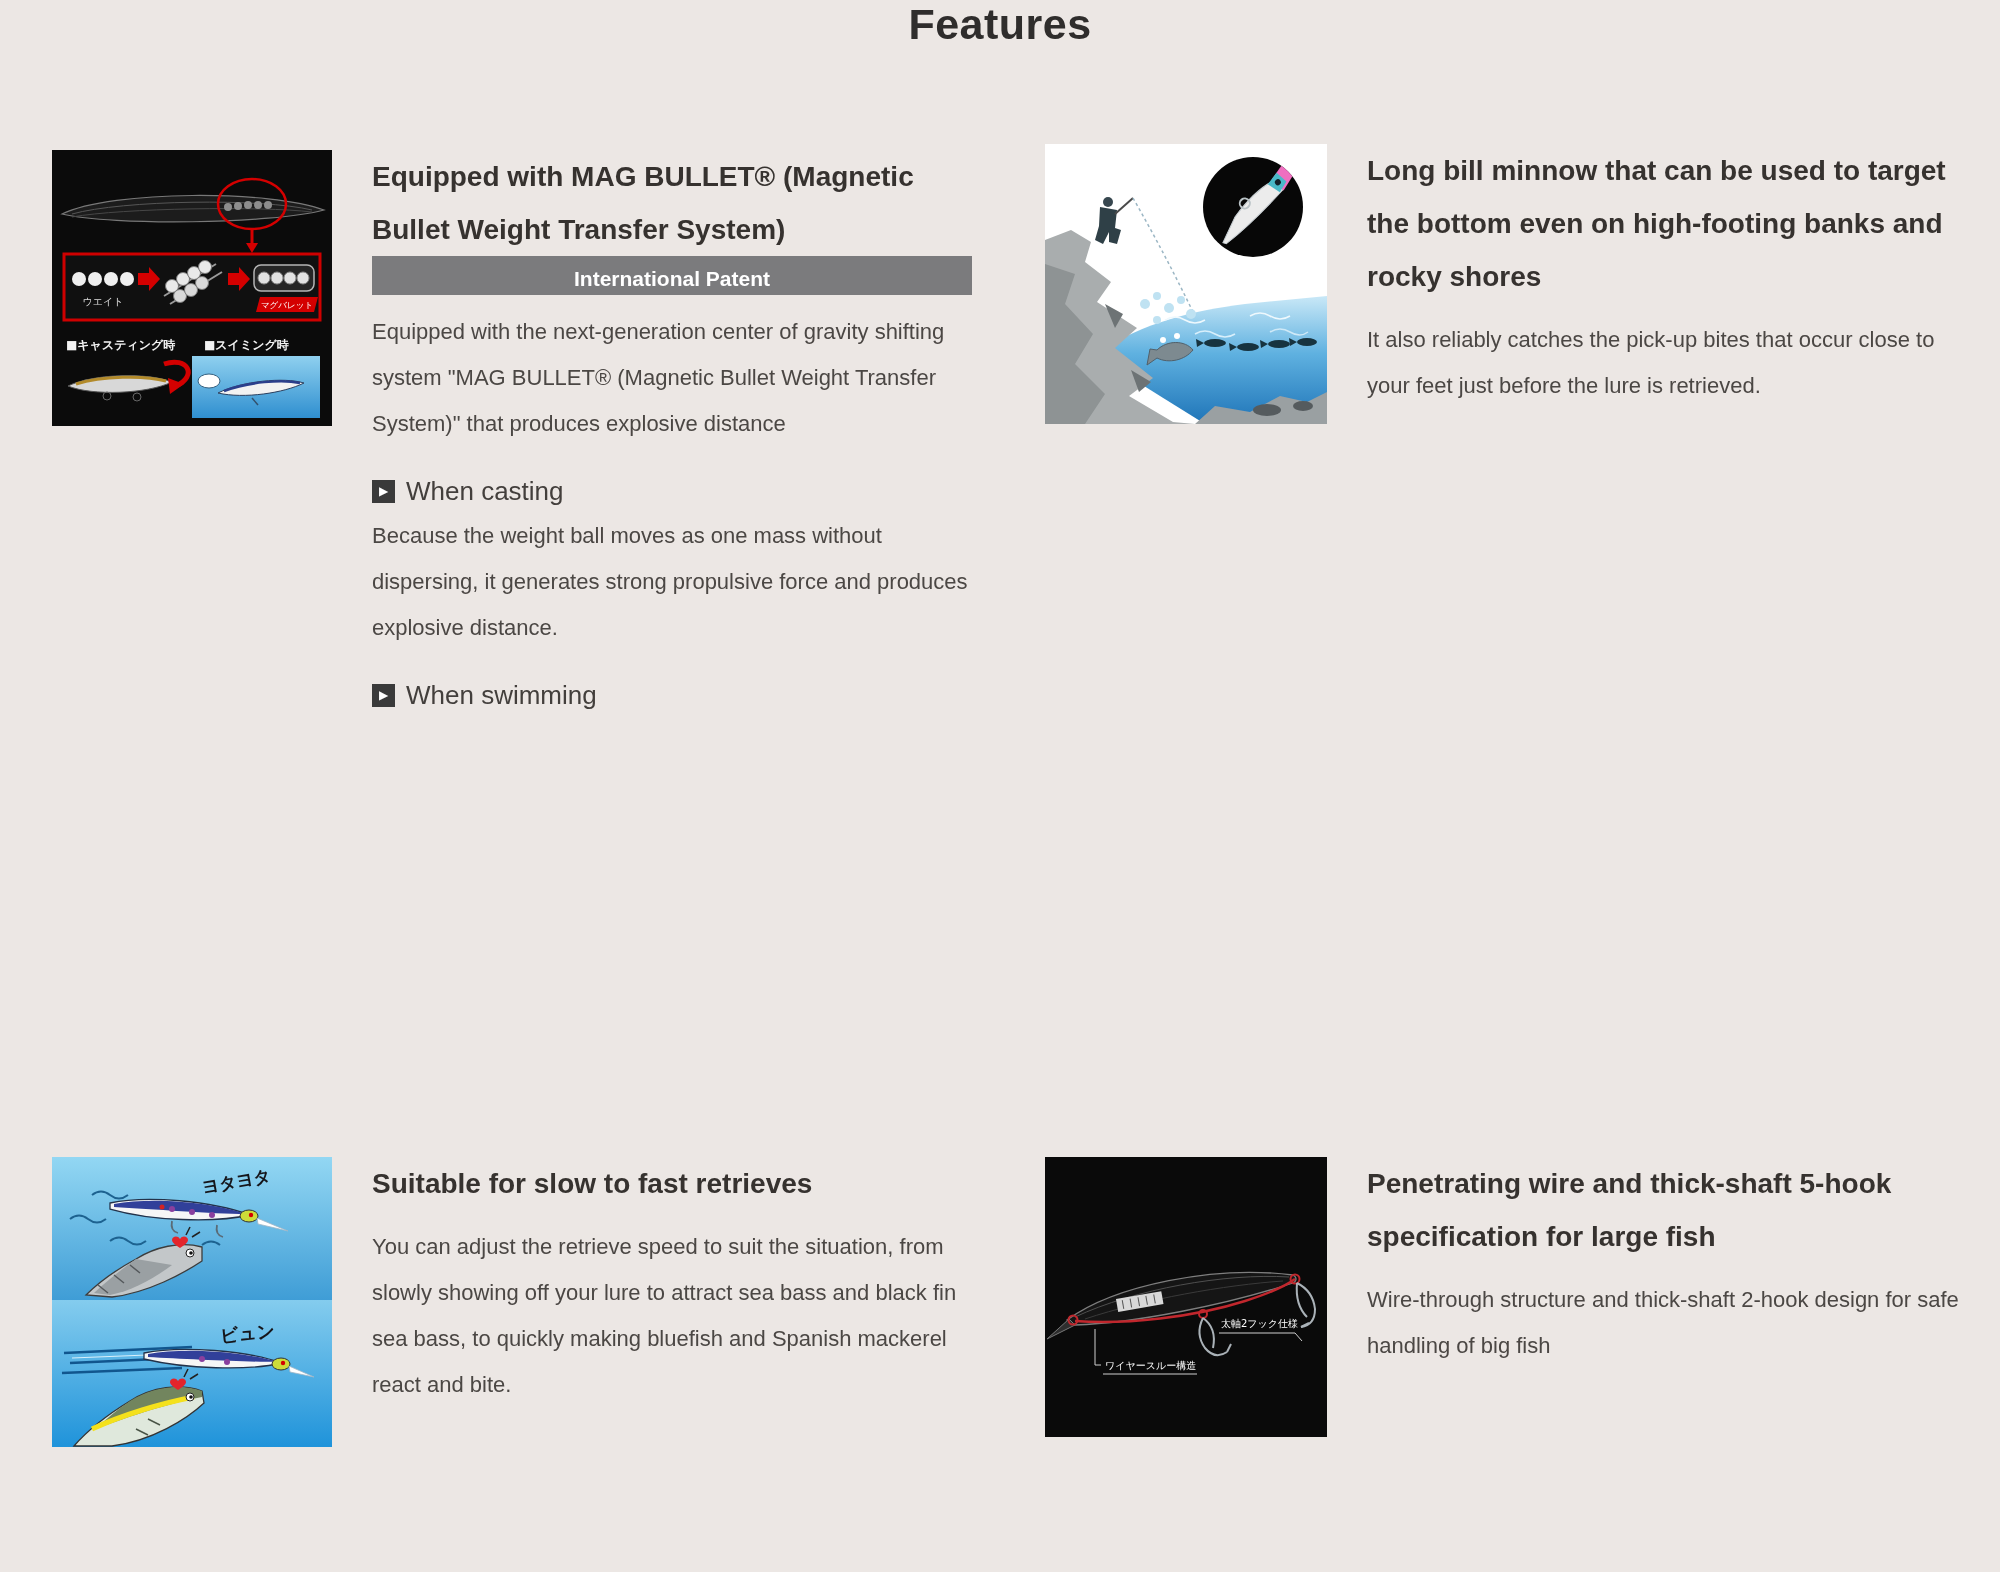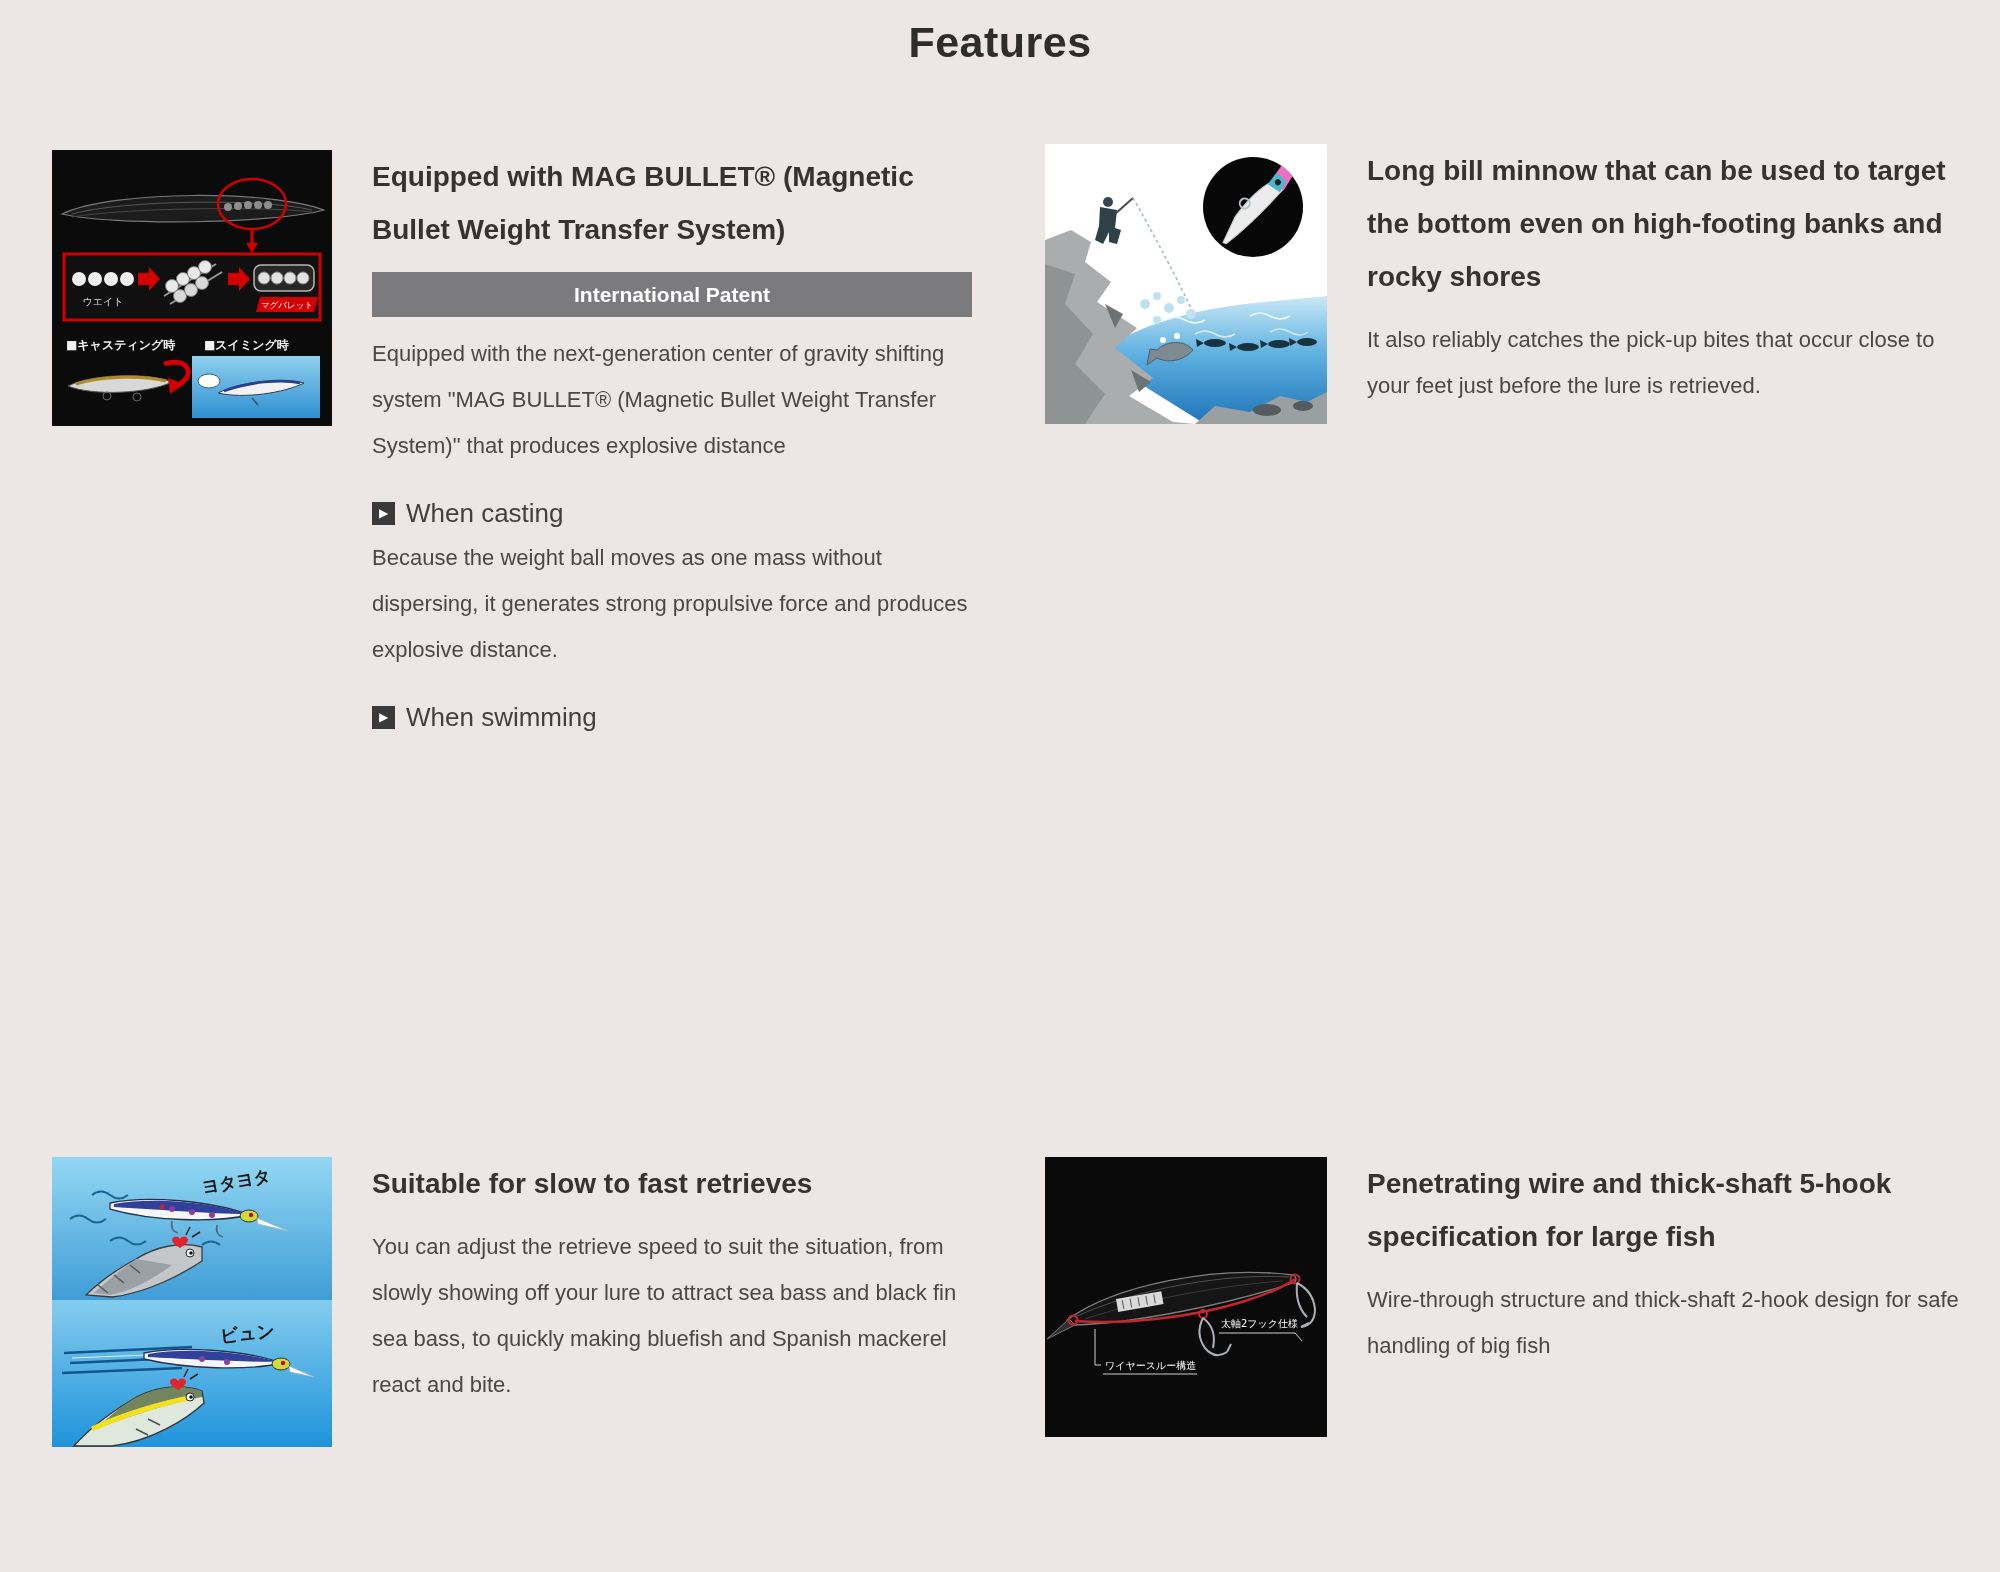--- a/index.html
+++ b/index.html
@@ -5,40 +5,40 @@
   * { box-sizing: border-box; }
   html,body { margin:0; padding:0; }
   body {
     width:2000px; height:1572px;
     background:#ece7e4;
     font-family:"Liberation Sans", sans-serif;
     position:relative;
     overflow:hidden;
   }
   .page-title {
-    margin:0; padding-top:18px;
+    margin:0; 
     text-align:center;
     font-size:43px; font-weight:700;
     color:#2f2d2c; letter-spacing:.5px;
   }
   .feature { position:absolute; display:flex; align-items:flex-start; }
   #f1 { left:52px;  top:150px; }
   #f2 { left:1045px; top:144px; }
   #f3 { left:52px;  top:1157px; }
   #f4 { left:1045px; top:1157px; }
   .fig { flex:0 0 auto; line-height:0; }
   .ftext { margin-left:40px; width:600px; }
   .ftitle {
     margin:0;
     font-size:28px; font-weight:700; line-height:53px;
     color:#36322f;
   }
   .patent-badge {
-    margin:16px 0 0;
-    height:45px; line-height:45px;
+    margin:0 0 0;
+    height:39px; line-height:45px;
     background:#7b7b7d; color:#ffffff;
     font-size:21px; font-weight:700;
     text-align:center;
   }
   .fp {
     margin:14px 0 0;
     font-size:22px; line-height:46px;
     color:#4b4744;
   }
   .subhead {

